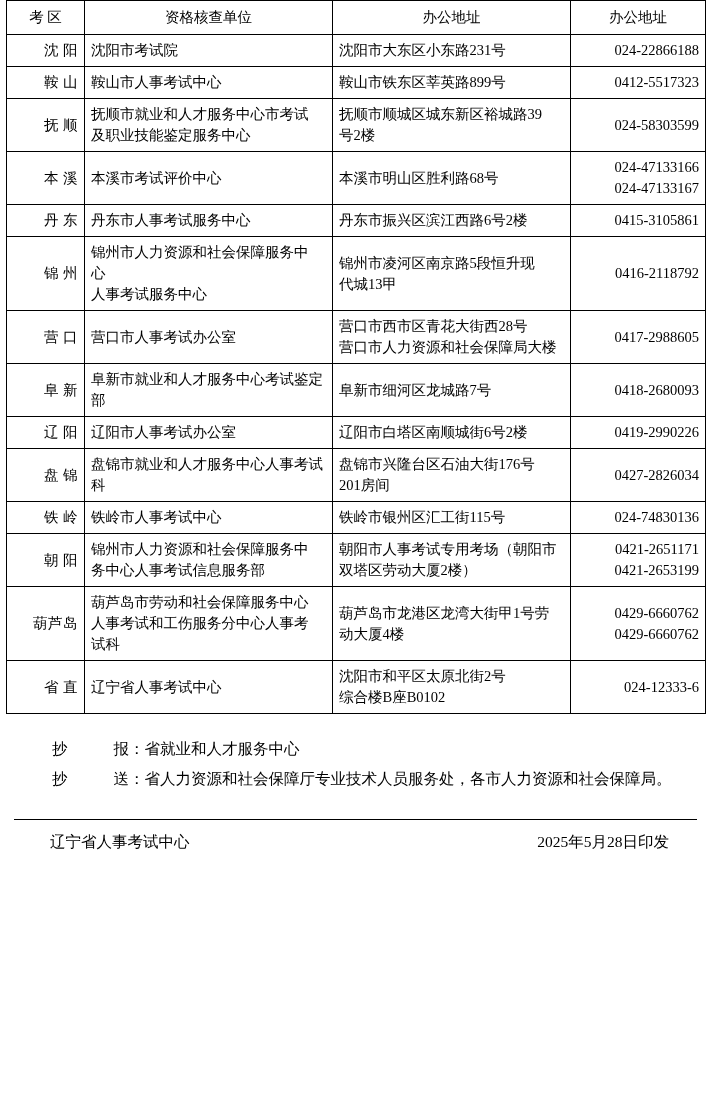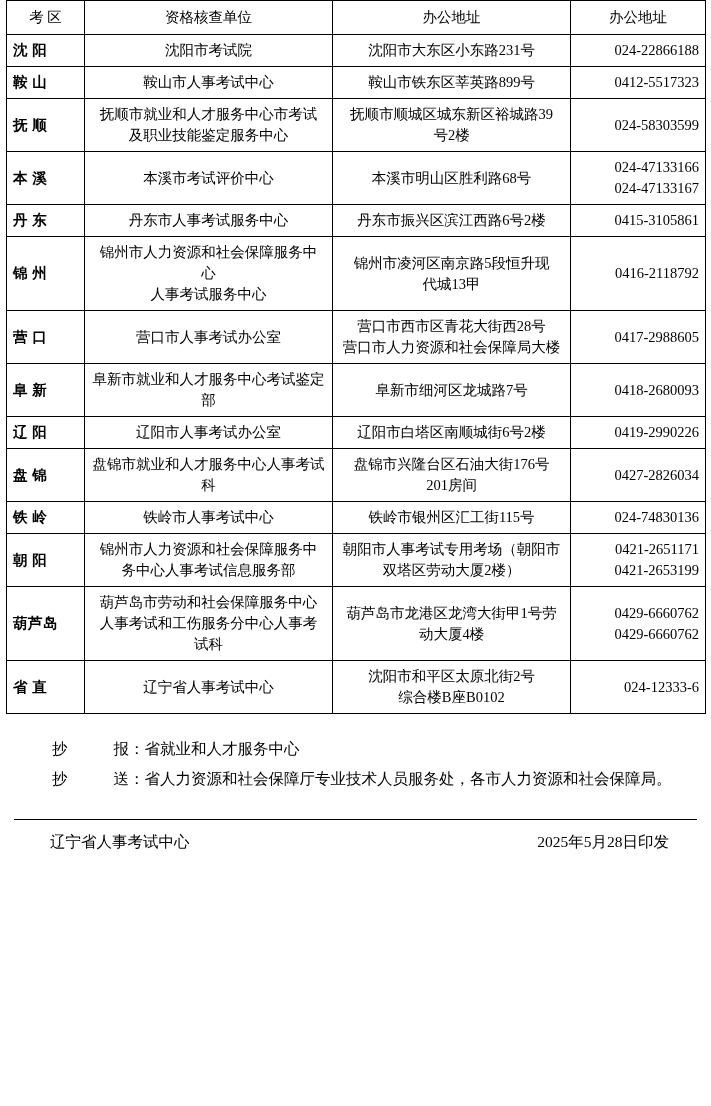--- a/index.html
+++ b/index.html
@@ -43,26 +43,25 @@
     font-weight: normal;
     padding: 6px 4px;
   }
   
   col.c-region { width: 78px; }
   col.c-unit   { width: 248px; }
   col.c-addr   { width: 238px; }
   col.c-phone  { width: 135px; }
 
   td.region {
+    text-align: right;
+    letter-spacing: 0.5px;
+  }
+  td.unit, td.addr {
     text-align: left;
-    letter-spacing: 0.5px;
-    font-weight: bold;
-  }
-  td.unit, td.addr {
-    text-align: center;
   }
   td.phone {
     text-align: right;
     padding-left: 10px;
   }
   td.phone.center {
     padding-left: 6px;
   }
   .cell-lines > div { white-space: normal; }
 

